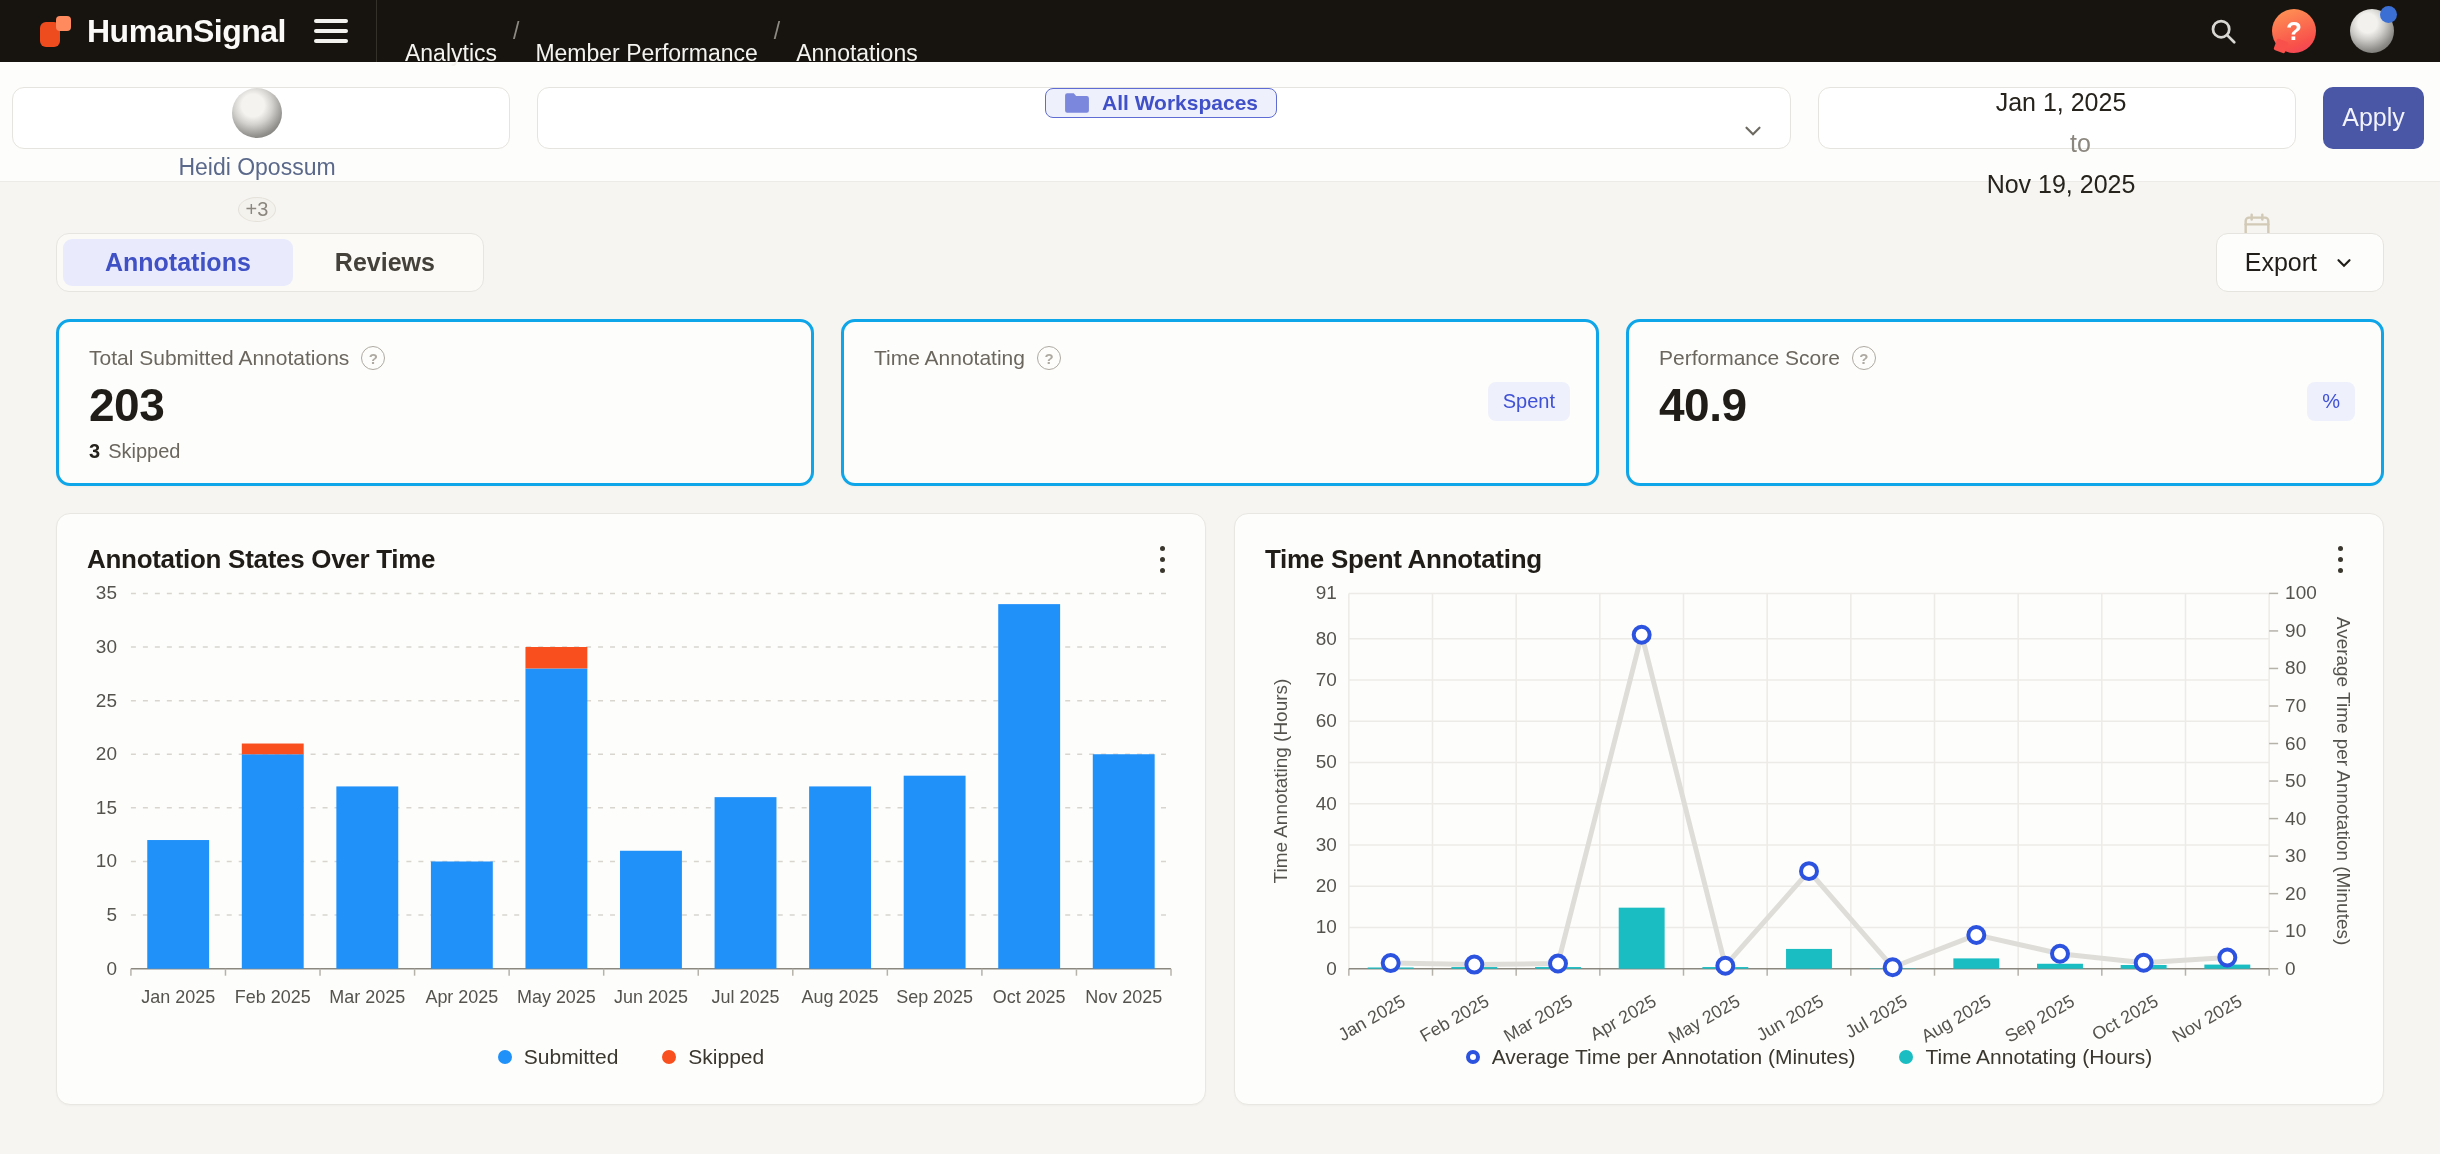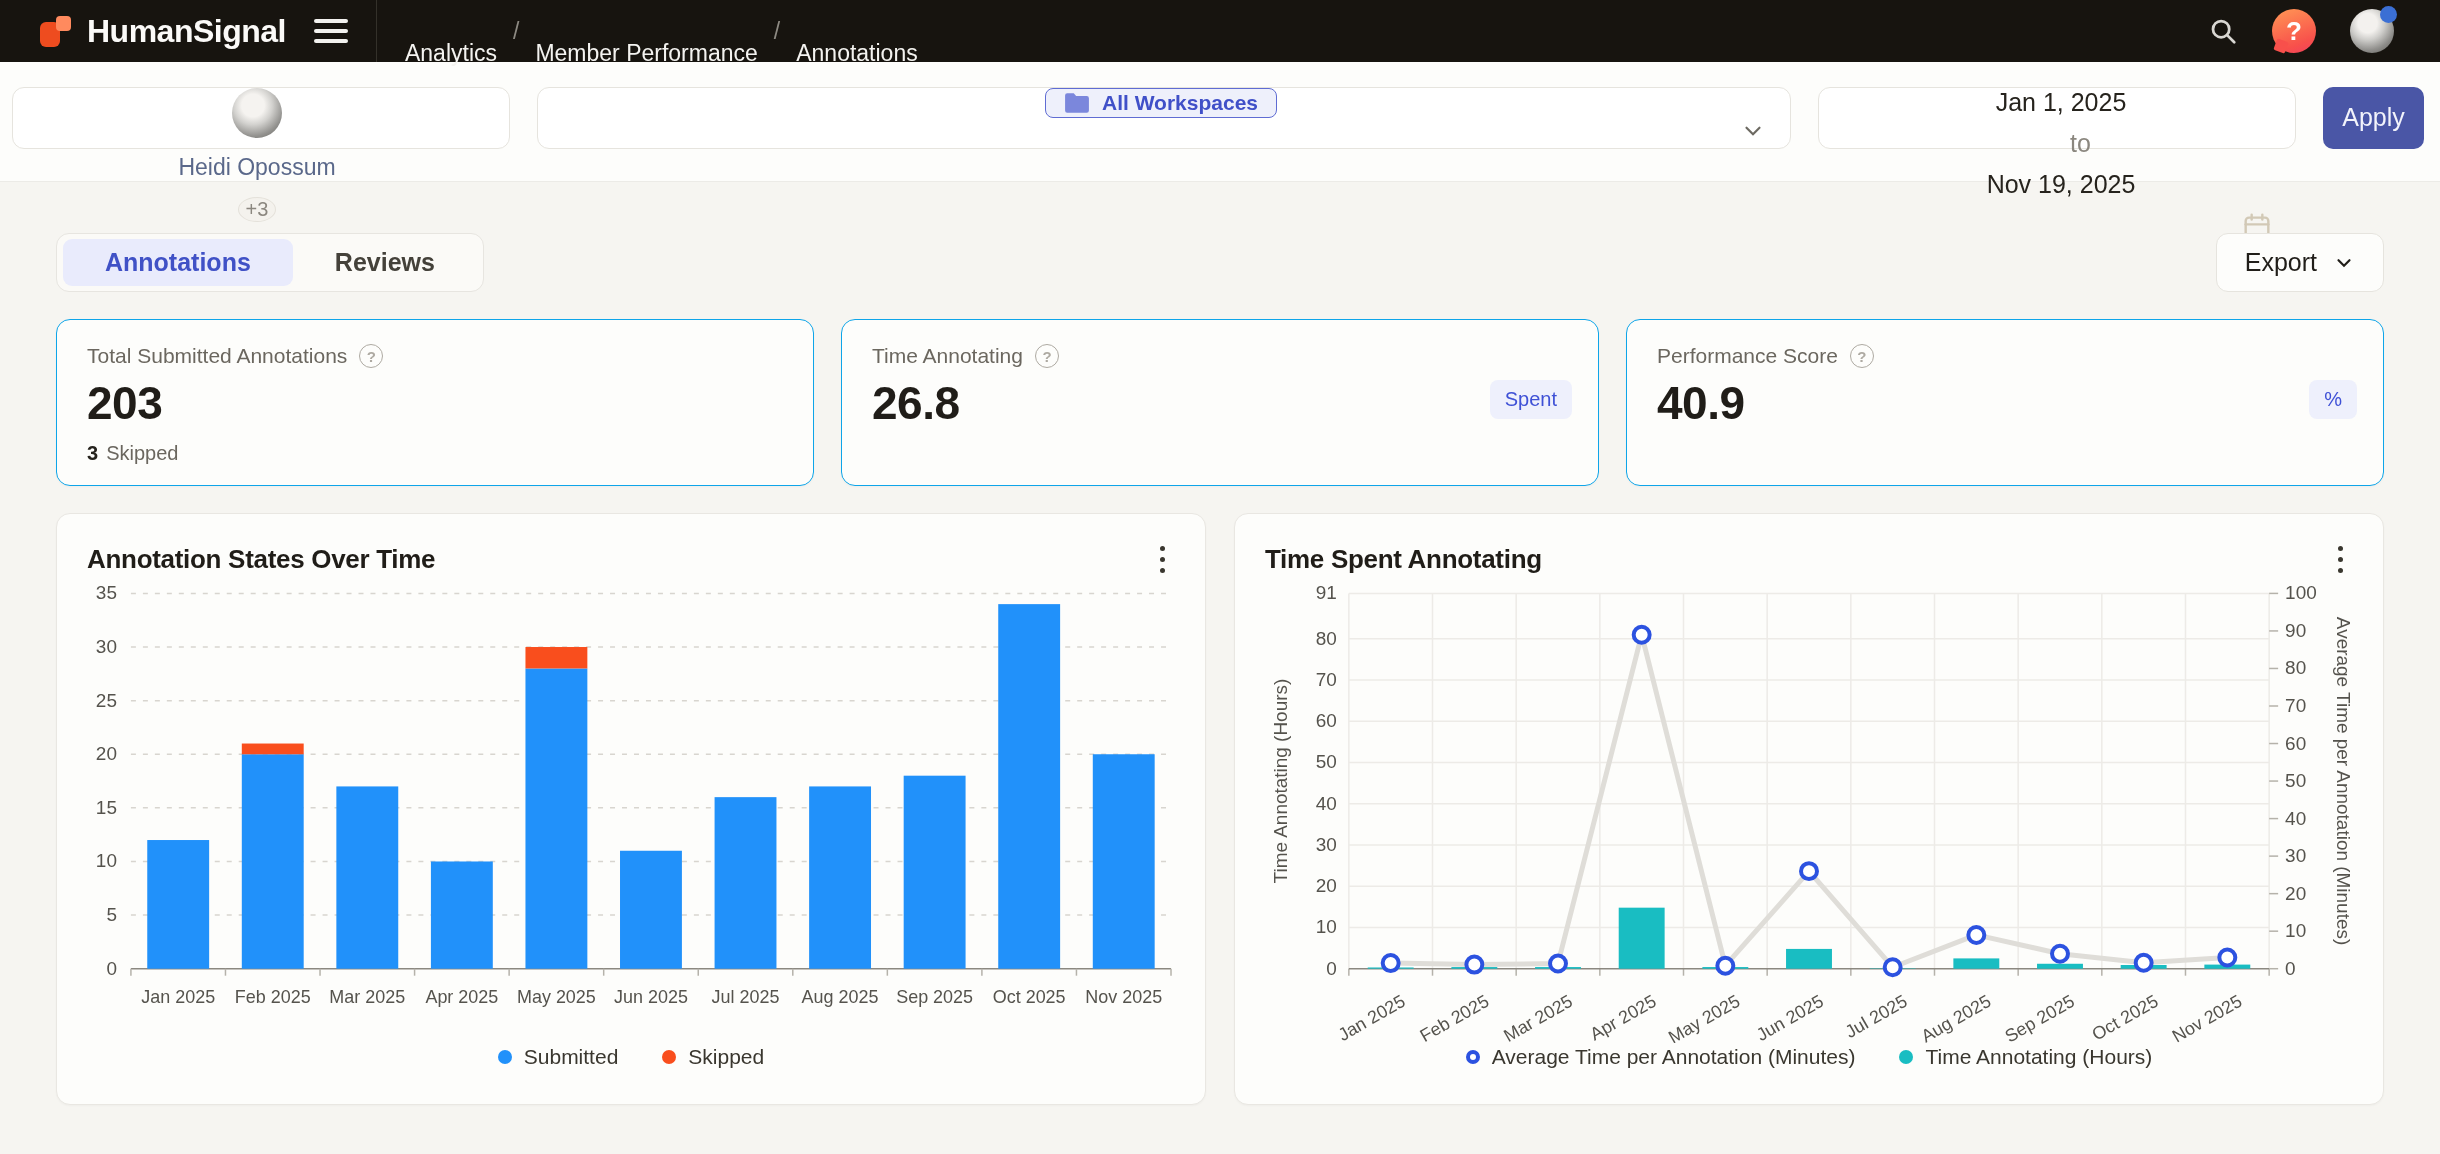--- a/index.html
+++ b/index.html
@@ -82,21 +82,21 @@
   }
   .seg .tab.active { background:#e9ebfc; color:#4051c6; }
   .export-btn {
     display:flex; align-items:center; gap:16px; height:59px; padding:0 28px;
     background:#fdfdfb; border:1px solid #e6e4de; border-radius:12px;
     font-family:inherit; font-size:25px; font-weight:500; color:#211e19; cursor:pointer;
   }
   
   .stats-row { margin-top:27px; display:flex; gap:27px; }
   .stat-card {
-    position:relative; flex:1; height:167px; background:#fdfdfb; border:1px solid #0ea5e9;
+    position:relative; flex:1; height:167px; background:#fdfdfb; border:3px solid #0ea5e9;
     border-radius:14px; padding:24px 30px 20px; display:flex; flex-direction:column;
     box-shadow:0 1px 2px rgba(40,35,25,.03);
   }
   .stat-head { display:flex; align-items:center; gap:12px; }
   .stat-title { font-size:21px; color:#6b675f; font-weight:500; }
   .qicon {
     width:24px; height:24px; border-radius:50%; border:1.8px solid #aeaaa2; color:#aeaaa2;
     font-size:15px; font-weight:700; display:flex; align-items:center; justify-content:center; cursor:pointer;
   }
   .stat-value { font-size:46px; font-weight:700; color:#201d18; margin-top:8px; letter-spacing:-0.5px; }
@@ -225,21 +225,20 @@
       <div class="stat-foot" data-interactable="false">
         <b data-interactable="false">3</b>
         <span data-interactable="false">Skipped</span>
       </div>
     </div>
     <div class="stat-card" data-interactable="false">
       <div class="stat-head">
         <span class="stat-title" data-interactable="false">Time Annotating</span>
         <span class="qicon" data-interactable="true">?</span>
       </div>
-      <div class="stat-value" data-interactable="false">26.8</div>
       <span class="stat-badge" data-interactable="false">Spent</span>
     </div>
     <div class="stat-card" data-interactable="false">
       <div class="stat-head">
         <span class="stat-title" data-interactable="false">Performance Score</span>
         <span class="qicon" data-interactable="true">?</span>
       </div>
       <div class="stat-value" data-interactable="false">40.9</div>
       <span class="stat-badge" data-interactable="false">%</span>
     </div>

